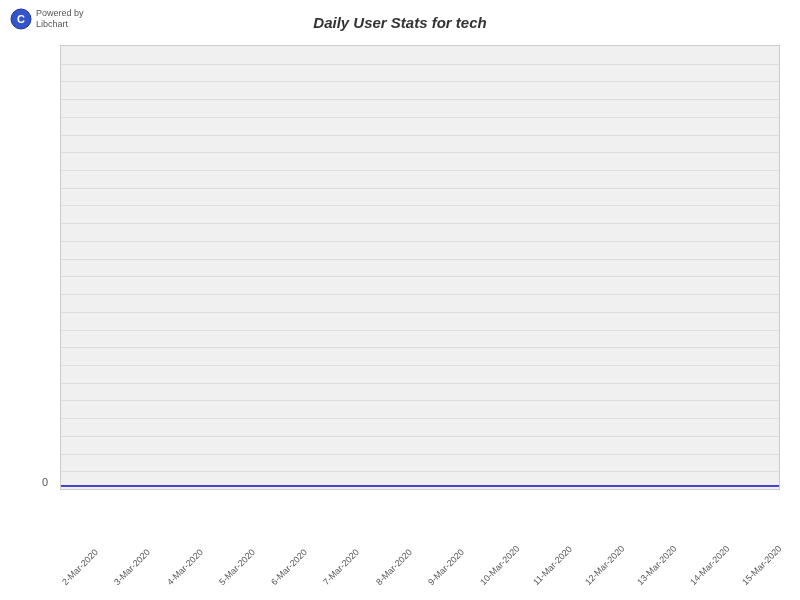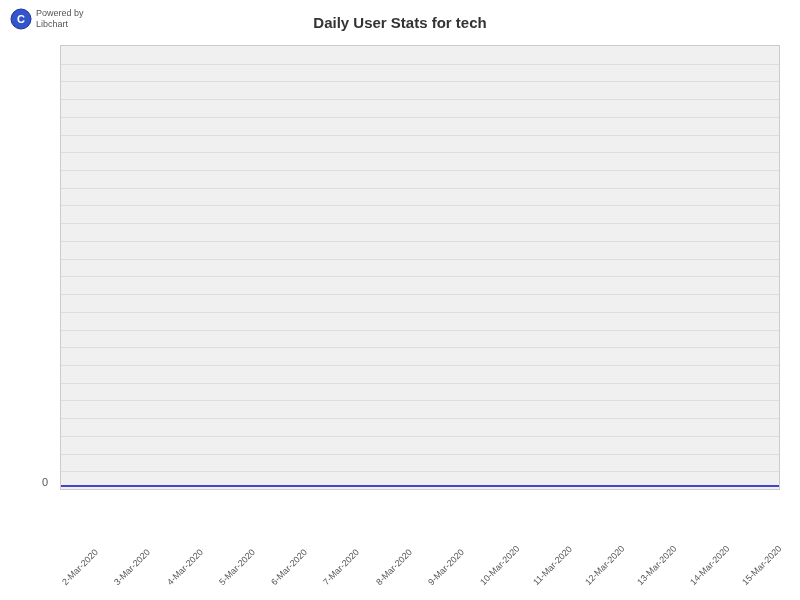--- a/index.html
+++ b/index.html
@@ -35,20 +35,21 @@
     }
     .chart-title {
       position: absolute;
       top: 14px;
       left: 0;
       right: 0;
       text-align: center;
       font-size: 15px;
       font-weight: bold;
       color: #333;
+      font-style: italic;
     }
     .chart-area {
       position: absolute;
       top: 45px;
       left: 60px;
       right: 20px;
       bottom: 110px;
       border: 1px solid #ccc;
       background: #f0f0f0;
       overflow: hidden;

